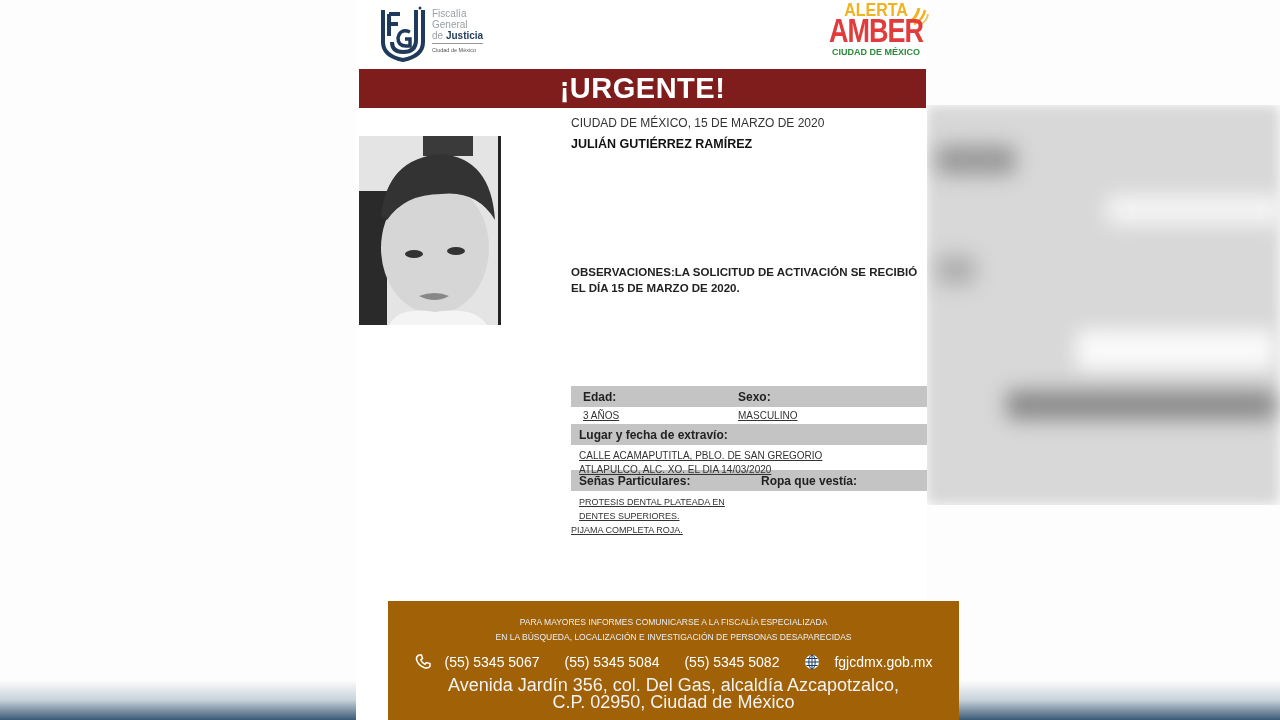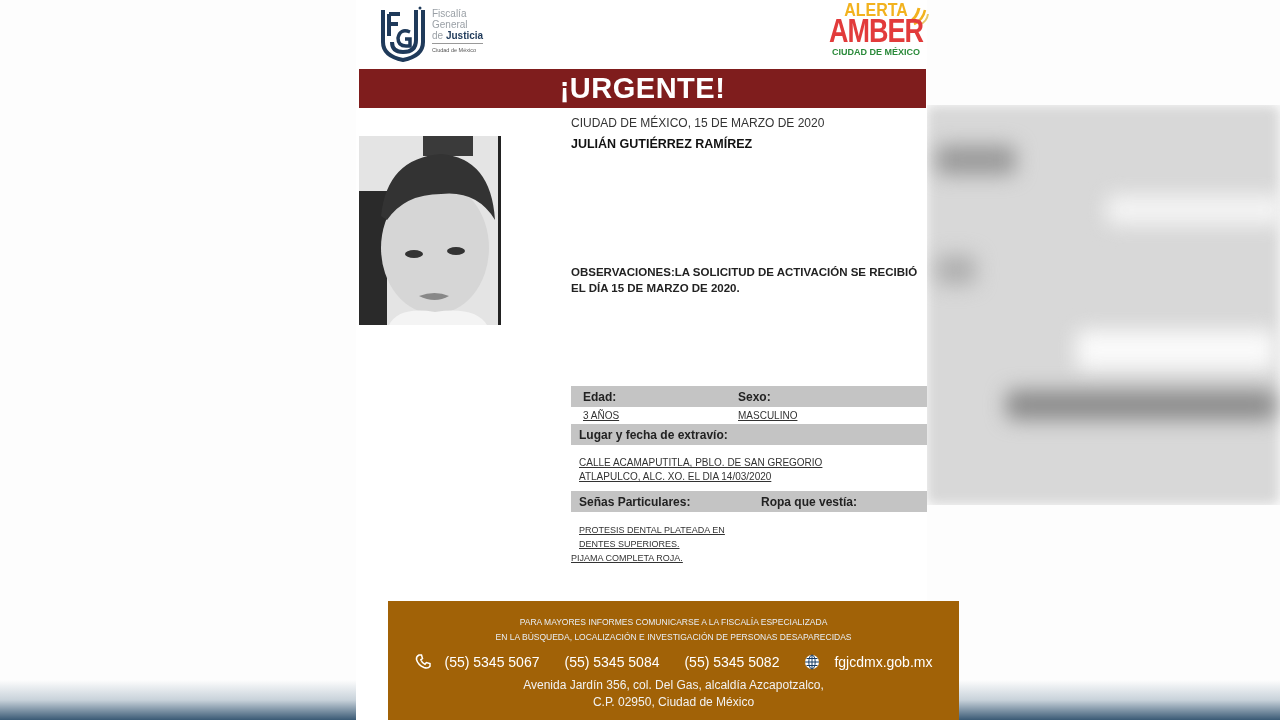--- a/index.html
+++ b/index.html
@@ -33,34 +33,34 @@
     .photo { position: absolute; left: 3px; top: 136px; width: 142px; height: 189px; border-right: 3px solid #222; overflow: hidden; background: #e6e6e6; }
 
     .place-date { position: absolute; left: 215px; top: 116px; font-size: 12px; color: #333; }
     .name { position: absolute; left: 215px; top: 137px; font-size: 12.5px; font-weight: bold; color: #111; }
     .desc { position: absolute; left: 215px; top: 173px; width: 350px; font-size: 11.5px; font-weight: bold; color: #222; line-height: 16px; }
     .obs { position: absolute; left: 215px; top: 264px; width: 350px; font-size: 11.5px; font-weight: bold; color: #222; line-height: 16px; }
 
     .info-table { position: absolute; left: 215px; top: 386px; width: 356px; }
     .row-h { background: #c4c4c4; height: 21px; display: flex; align-items: center; font-size: 12px; font-weight: bold; color: #222; }
     .row-v { height: 17px; display: flex; align-items: center; font-size: 10px; color: #333; text-decoration: underline; }
-    .row-v.tall { height: 46px; align-items: flex-start; padding-top: 11px; line-height: 14px; }
+    .row-v.tall { height: 25px; align-items: flex-start; padding-top: 4px; line-height: 14px; }
     .c1 { width: 167px; padding-left: 12px; }
     .c2 { flex: 1; }
     .c1w { width: 190px; padding-left: 8px; }
     .full { padding-left: 8px; }
     .small { font-size: 9px; line-height: 13px; flex-direction: column; }
 
     .footer { position: absolute; left: 0; top: 601px; width: 571px; height: 119px; background: #a16207; color: #fff; text-align: center; margin-left: 32px; }
     .footer-info { font-size: 8.5px; line-height: 15px; margin-top: 14px; color: #e8eef5; }
     .footer-contacts { display: flex; align-items: center; justify-content: center; gap: 8px; margin-top: 9px; font-size: 14px; color: #fff; }
     .footer-contacts .phone { margin-right: 17px; }
     .footer-contacts .phone:last-of-type { margin-right: 20px; }
     .icon-phone, .icon-globe { display: inline-block; width: 16px; height: 16px; margin-right: 6px; }
-    .footer-address { font-size: 12px; line-height: 17px; margin-top: 7px; color: #f2f2f2; }
+    .footer-address { font-size: 18px; line-height: 17px; margin-top: 7px; color: #f2f2f2; }
   </style>
 </head>
 <body>
 
 <div class="blur-bg">
   <div class="b" style="left:0;top:0;width:354px;height:400px;background:#d8d8d8;filter:blur(6px);"></div>
   <div class="b" style="left:10px;top:40px;width:80px;height:30px;background:#9a9a9a;"></div>
   <div class="b" style="left:180px;top:90px;width:180px;height:30px;background:#f4f4f4;"></div>
   <div class="b" style="left:150px;top:225px;width:200px;height:40px;background:#fafafa;"></div>
   <div class="b" style="left:80px;top:285px;width:270px;height:30px;background:#8c8c8c;"></div>

